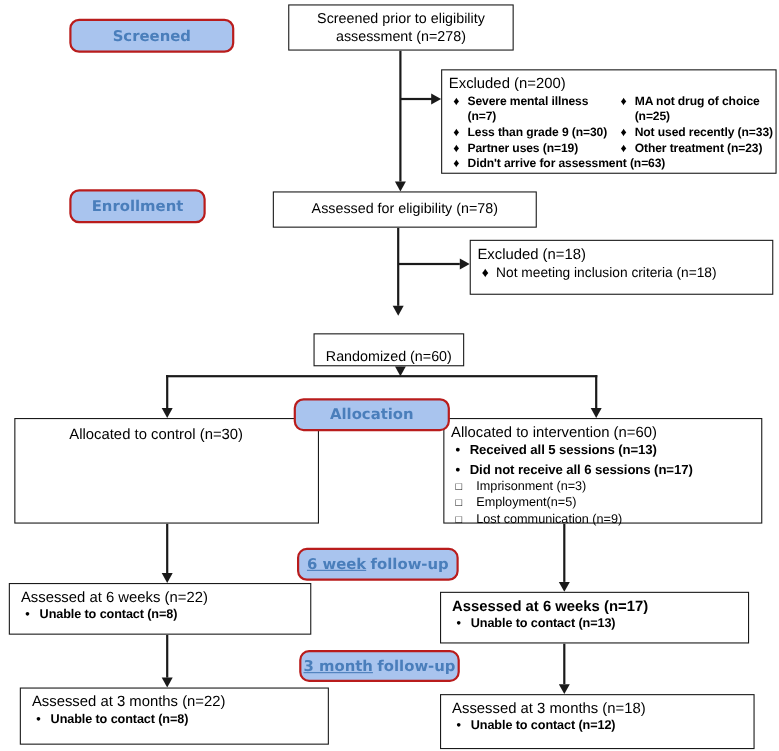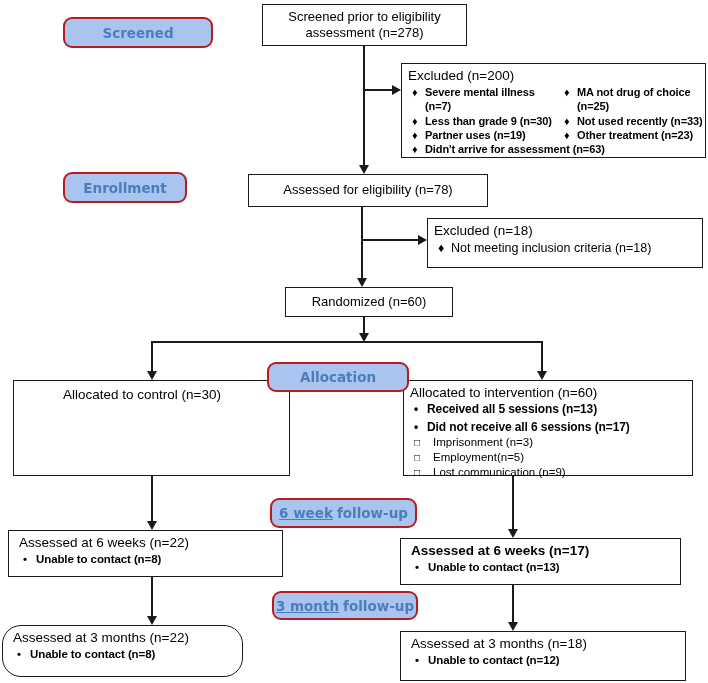--- a/index.html
+++ b/index.html
@@ -139,21 +139,21 @@
   </div>
 
   <div class="wbox" style="left:427px;top:218px;width:276px;height:50px;">
     <div class="bx-title">Excluded (n=18)</div>
     <div class="li reg" style="font-size:12.5px;">
         <span class="mk">♦</span>
         <span>Not meeting inclusion criteria (n=18)</span>
       </div>
   </div>
 
-  <div class="wbox centerbox" style="left:285px;top:287px;width:168px;height:30px;">
+  <div class="wbox centerbox" style="left:285px;top:303px;width:137px;height:30px;align-items:flex-end;">
     <div class="t13">Randomized (n=60)</div>
   </div>
 
   <div class="wbox" style="left:13px;top:380px;width:277px;height:96px;padding-left:43px;">
     <div class="bx-title" style="padding-top:6px;">Allocated to control (n=30)</div>
   </div>
 
   <div class="wbox" style="left:403px;top:380px;width:290px;height:96px;">
     <div class="bx-title">Allocated to intervention (n=60)</div>
     <div class="li big">
@@ -187,21 +187,21 @@
   </div>
 
   <div class="wbox" style="left:400px;top:538px;width:281px;height:47px;">
     <div class="bx-title" style="padding-left:10px;font-weight:bold;">Assessed at 6 weeks (n=17)</div>
     <div class="li" style="font-size:11.5px;padding-left:14px;">
         <span class="mk">•</span>
         <span>Unable to contact (n=13)</span>
       </div>
   </div>
 
-  <div class="wbox" style="left:2px;top:625px;width:241px;height:52px;border-radius:19px;">
+  <div class="wbox" style="left:18px;top:625px;width:281px;height:52px;">
     <div class="bx-title" style="padding-left:10px;">Assessed at 3 months (n=22)</div>
     <div class="li" style="font-size:11.5px;padding-left:14px;">
         <span class="mk">•</span>
         <span>Unable to contact (n=8)</span>
       </div>
   </div>
 
   <div class="wbox" style="left:400px;top:631px;width:286px;height:50px;">
     <div class="bx-title" style="padding-left:10px;">Assessed at 3 months (n=18)</div>
     <div class="li" style="font-size:11.5px;padding-left:14px;">

